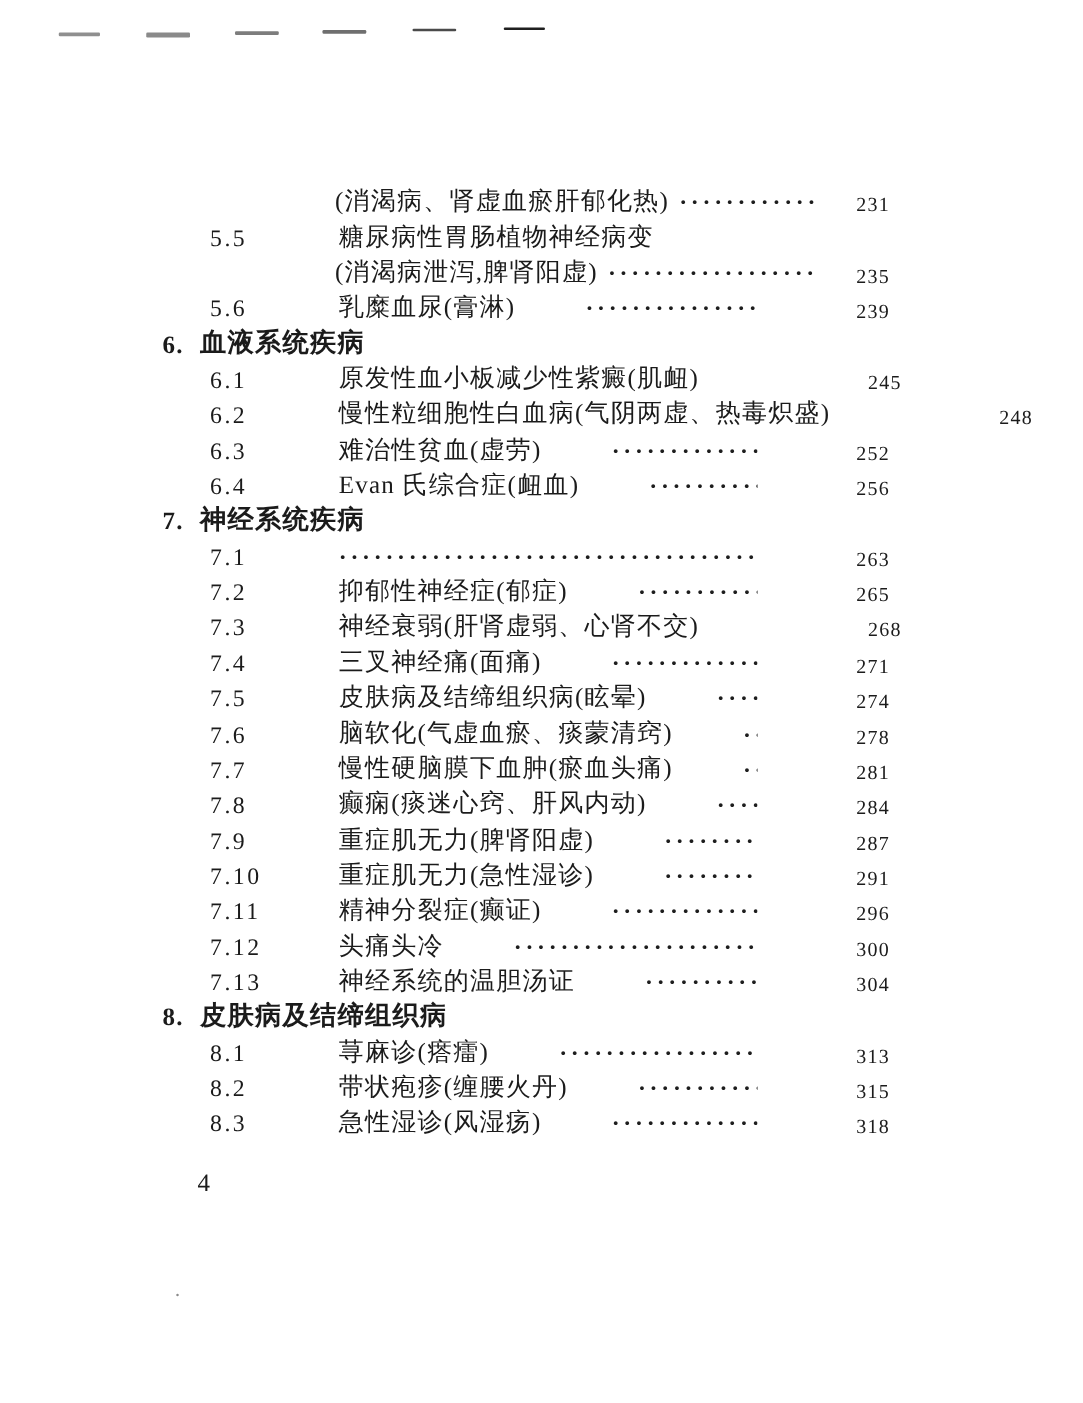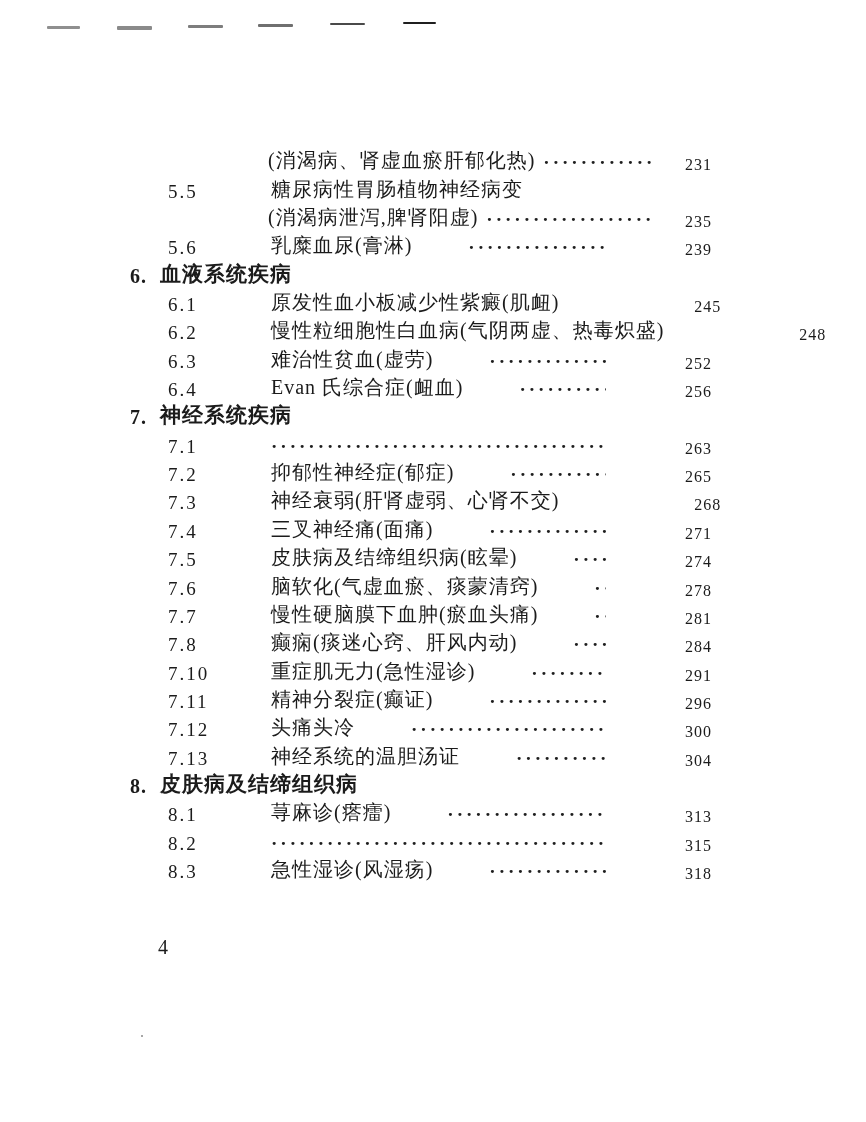--- a/index.html
+++ b/index.html
@@ -176,20 +176,26 @@
     <span class="dots"></span>
     <span class="page">281</span>
   </div>
       <div class="row item">
     <span class="num">7.8</span>
     <span class="title">癫痫(痰迷心窍、肝风内动)</span>
     <span class="dots"></span>
     <span class="page">284</span>
   </div>
       <div class="row item">
+    <span class="num">7.9</span>
+    <span class="title">重症肌无力(脾肾阳虚)</span>
+    <span class="dots"></span>
+    <span class="page">287</span>
+  </div>
+      <div class="row item">
     <span class="num">7.10</span>
     <span class="title">重症肌无力(急性湿诊)</span>
     <span class="dots"></span>
     <span class="page">291</span>
   </div>
       <div class="row item">
     <span class="num">7.11</span>
     <span class="title">精神分裂症(癫证)</span>
     <span class="dots"></span>
     <span class="page">296</span>
@@ -212,20 +218,21 @@
 
   </div>
       <div class="row item">
     <span class="num">8.1</span>
     <span class="title">荨麻诊(瘩癗)</span>
     <span class="dots"></span>
     <span class="page">313</span>
   </div>
       <div class="row item">
     <span class="num">8.2</span>
+    <span class="title">带状疱疹(缠腰火丹)</span>
     <span class="dots"></span>
     <span class="page">315</span>
   </div>
       <div class="row item">
     <span class="num">8.3</span>
     <span class="title">急性湿诊(风湿疡)</span>
     <span class="dots"></span>
     <span class="page">318</span>
   </div>
     </div>

